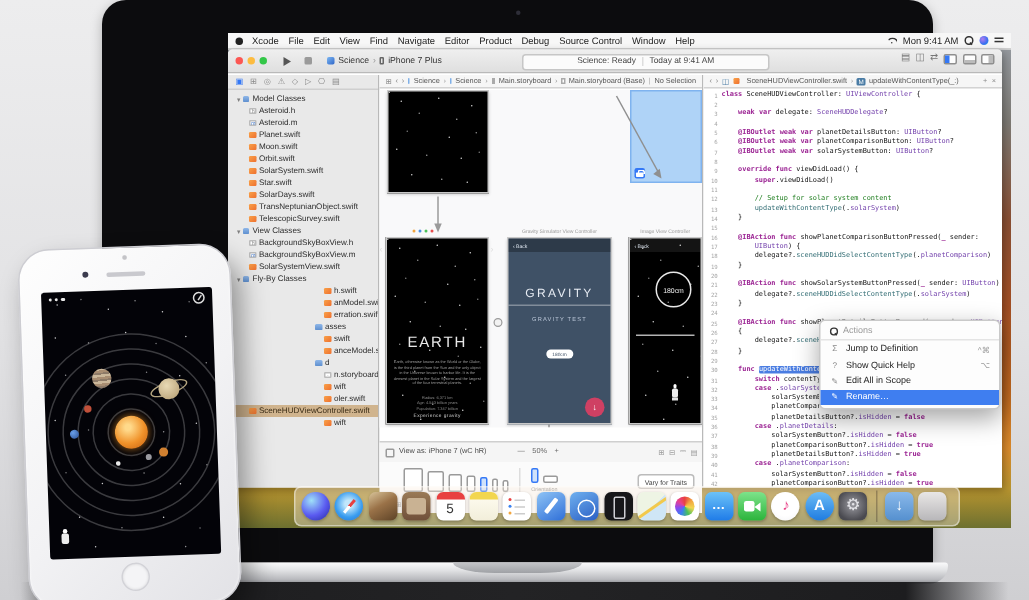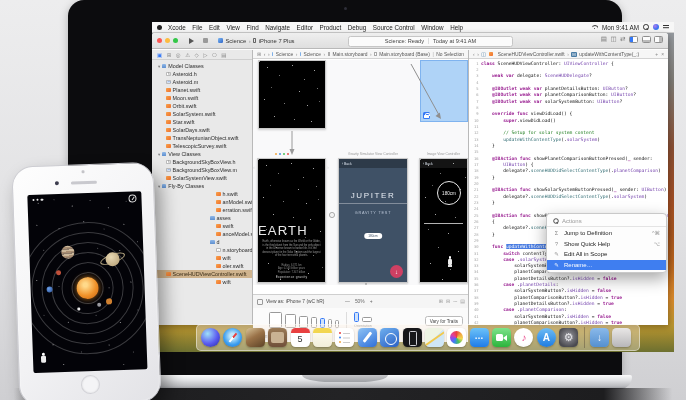--- a/index.html
+++ b/index.html
@@ -99,21 +99,21 @@
     38px 92px 0 #fff,55px 96px 0 rgba(255,255,255,.7),10px 104px 0 #fff,30px 110px 0 rgba(255,255,255,.75),
     50px 114px 0 #fff,64px 108px 0 rgba(255,255,255,.6),22px 120px 0 #fff;}
   .vc-dots{position:absolute;display:flex;gap:2px;}
   .vc-dots b{width:2px;height:2px;border-radius:50%;}
   .scene-label{position:absolute;font-size:3.4px;color:#9a9a9a;text-align:center;white-space:nowrap;}
   .sel-region{position:absolute;left:167px;top:0;width:48px;height:62px;background:rgba(150,198,245,.75);border:0.5px solid #7fb3ef;}
   .lockbadge{position:absolute;left:2px;bottom:2px;width:7px;height:7px;background:#3478f6;border-radius:1.5px;}
   .lockbadge::before{content:"";position:absolute;left:1.8px;top:1px;width:3px;height:2.4px;border:0.7px solid #fff;border-bottom:none;border-radius:2px 2px 0 0;}
   .lockbadge::after{content:"";position:absolute;left:1.2px;top:3.2px;width:4.4px;height:2.8px;background:#fff;border-radius:0.5px;}
   .earth-chev{position:absolute;color:#dedede;font-size:6px;top:104px;}
-  .earth-screen .title{position:absolute;left:0;top:52%;width:100%;color:#e8e8e8;font-size:13px;letter-spacing:1.2px;}
+  .earth-screen .title{position:absolute;left:0;top:52%;width:100%;text-align:center;color:#e8e8e8;font-size:10px;letter-spacing:1.2px;}
   .earth-screen .body{position:absolute;left:4px;top:66%;width:calc(100% - 8px);color:#9f9f9f;font-size:2.6px;line-height:1.35;text-align:center;}
   .earth-screen .stats{position:absolute;left:4px;top:85%;width:calc(100% - 8px);color:#8a8a8a;font-size:2.6px;line-height:1.4;text-align:center;white-space:pre-line;}
   .earth-screen .footer{position:absolute;left:0;bottom:3px;width:100%;text-align:center;color:#cfcfcf;font-size:3.2px;letter-spacing:.3px;}
   .jup-screen{background:#3f5166 !important;}
   .mini-topbar{position:absolute;left:0;top:0;width:100%;height:9px;background:rgba(0,0,0,.28);color:#dce4ee;font-size:3.4px;display:flex;align-items:center;padding:0 3px;}
   .jup-title{position:absolute;left:0;top:26%;width:100%;text-align:center;color:#e8edf4;font-size:8px;letter-spacing:1.6px;border-bottom:0.5px solid rgba(255,255,255,.35);padding-bottom:3px;}
   .jup-sub{position:absolute;left:0;top:42%;width:100%;text-align:center;color:#b9c5d6;font-size:3.8px;letter-spacing:.8px;}
   .jup-pill{position:absolute;left:50%;top:60%;transform:translateX(-50%);background:#fff;color:#3f5166;font-size:3.2px;
     padding:1px 4px;border-radius:4px;white-space:nowrap;}
   .jup-fab{position:absolute;right:4px;bottom:4px;width:13px;height:13px;border-radius:50%;background:#cf4063;color:#fff;
@@ -494,21 +494,21 @@
               <div class="stats">Radius: 6,371 km
 Age: 4.543 billion years
 Population: 7.347 billion</div>
               <div class="footer">Experience gravity</div>
             </div>
 
             <div class="screen-frame jup-screen" style="left:85px;top:98px;width:70px;height:125px;">
               <div class="mini-topbar">
                   <span>‹ Back</span>
                 </div>
-              <div class="jup-title">JUPITER</div>
+              <div class="jup-title">GRAVITY</div>
               <div class="jup-sub">GRAVITY TEST</div>
               <div class="jup-pill">180cm</div>
               <div class="jup-fab">
                   <span>↓</span>
                 </div>
             </div>
 
             <div class="screen-frame" style="left:166px;top:98px;width:49px;height:125px;">
               <div class="stars">
                   <i></i>

